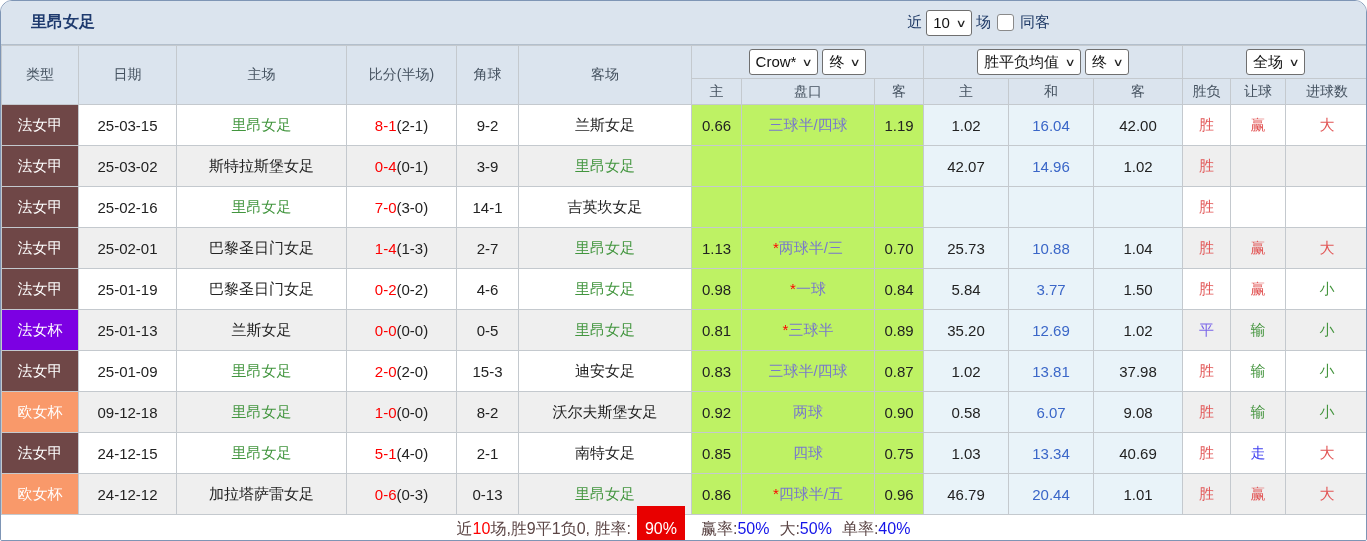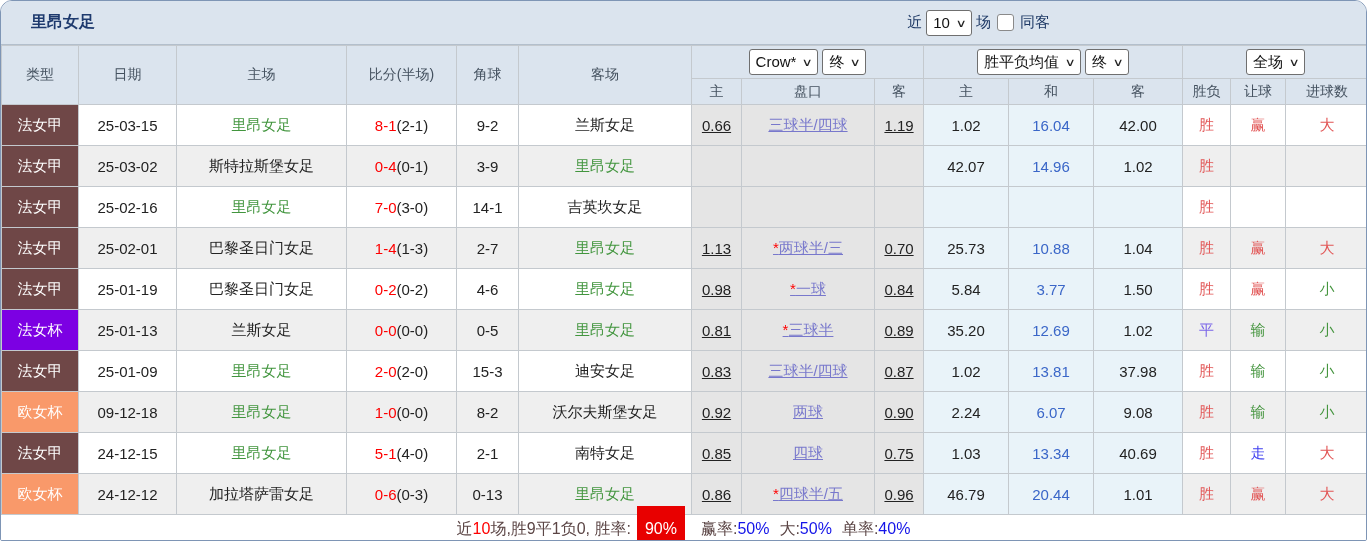--- a/index.html
+++ b/index.html
@@ -34,21 +34,21 @@
   table.grid th,table.grid td{
     border:1px solid #c4c9ce;text-align:center;vertical-align:middle;
     overflow:hidden;white-space:nowrap;padding:0;
   }
   table.grid thead th{background:#dbe4ee;color:#44515f;font-weight:normal;font-size:14px;}
   tr.h1{height:33px;} tr.h2{height:26px;}
   tbody tr{height:41px;background:#fff;}
   tbody tr.alt{background:#efefef;}
   tbody td{font-size:15px;color:#222;}
   td.league{color:#fff;font-size:15px;}
-  td.oddsbg{background:#e5e5e5;text-decoration:underline;}
+  td.oddsbg{background:#bef264;}
   td.meanbg{background:#e9f3f9;}
   .self{color:#42953e;}
   .scoreMain{color:#fe0000;}
   .half{color:#222;text-align:center;}
   .hcap{color:#7878cc;}
   .star{color:#fe0000;}
   .avgDraw{color:#3a66c8;}
   .c-red{color:#e25757;}
   .c-grn{color:#45953f;}
   .c-vio{color:#7a65e8;}
@@ -270,21 +270,21 @@
         <tr class="alt">
           <td class="league" style="background: rgb(249, 153, 106);">欧女杯</td>
           <td>09-12-18</td>
           <td class="self">里昂女足</td>
           <td><span class="scoreMain">1-0</span><span class="half">(0-0)</span></td>
           <td>8-2</td>
           <td>沃尔夫斯堡女足</td>
           <td class="oddsbg">0.92</td>
           <td class="oddsbg hcap">两球</td>
           <td class="oddsbg">0.90</td>
-          <td class="meanbg">2.24</td>
+          <td class="meanbg">0.58</td>
           <td class="meanbg avgDraw">6.07</td>
           <td class="meanbg">9.08</td>
           <td class="c-red">胜</td>
           <td class="c-grn">输</td>
           <td class="c-grn">小</td>
         </tr>
         <tr>
           <td class="league" style="background: rgb(111, 71, 71);">法女甲</td>
           <td>24-12-15</td>
           <td class="self">里昂女足</td>

